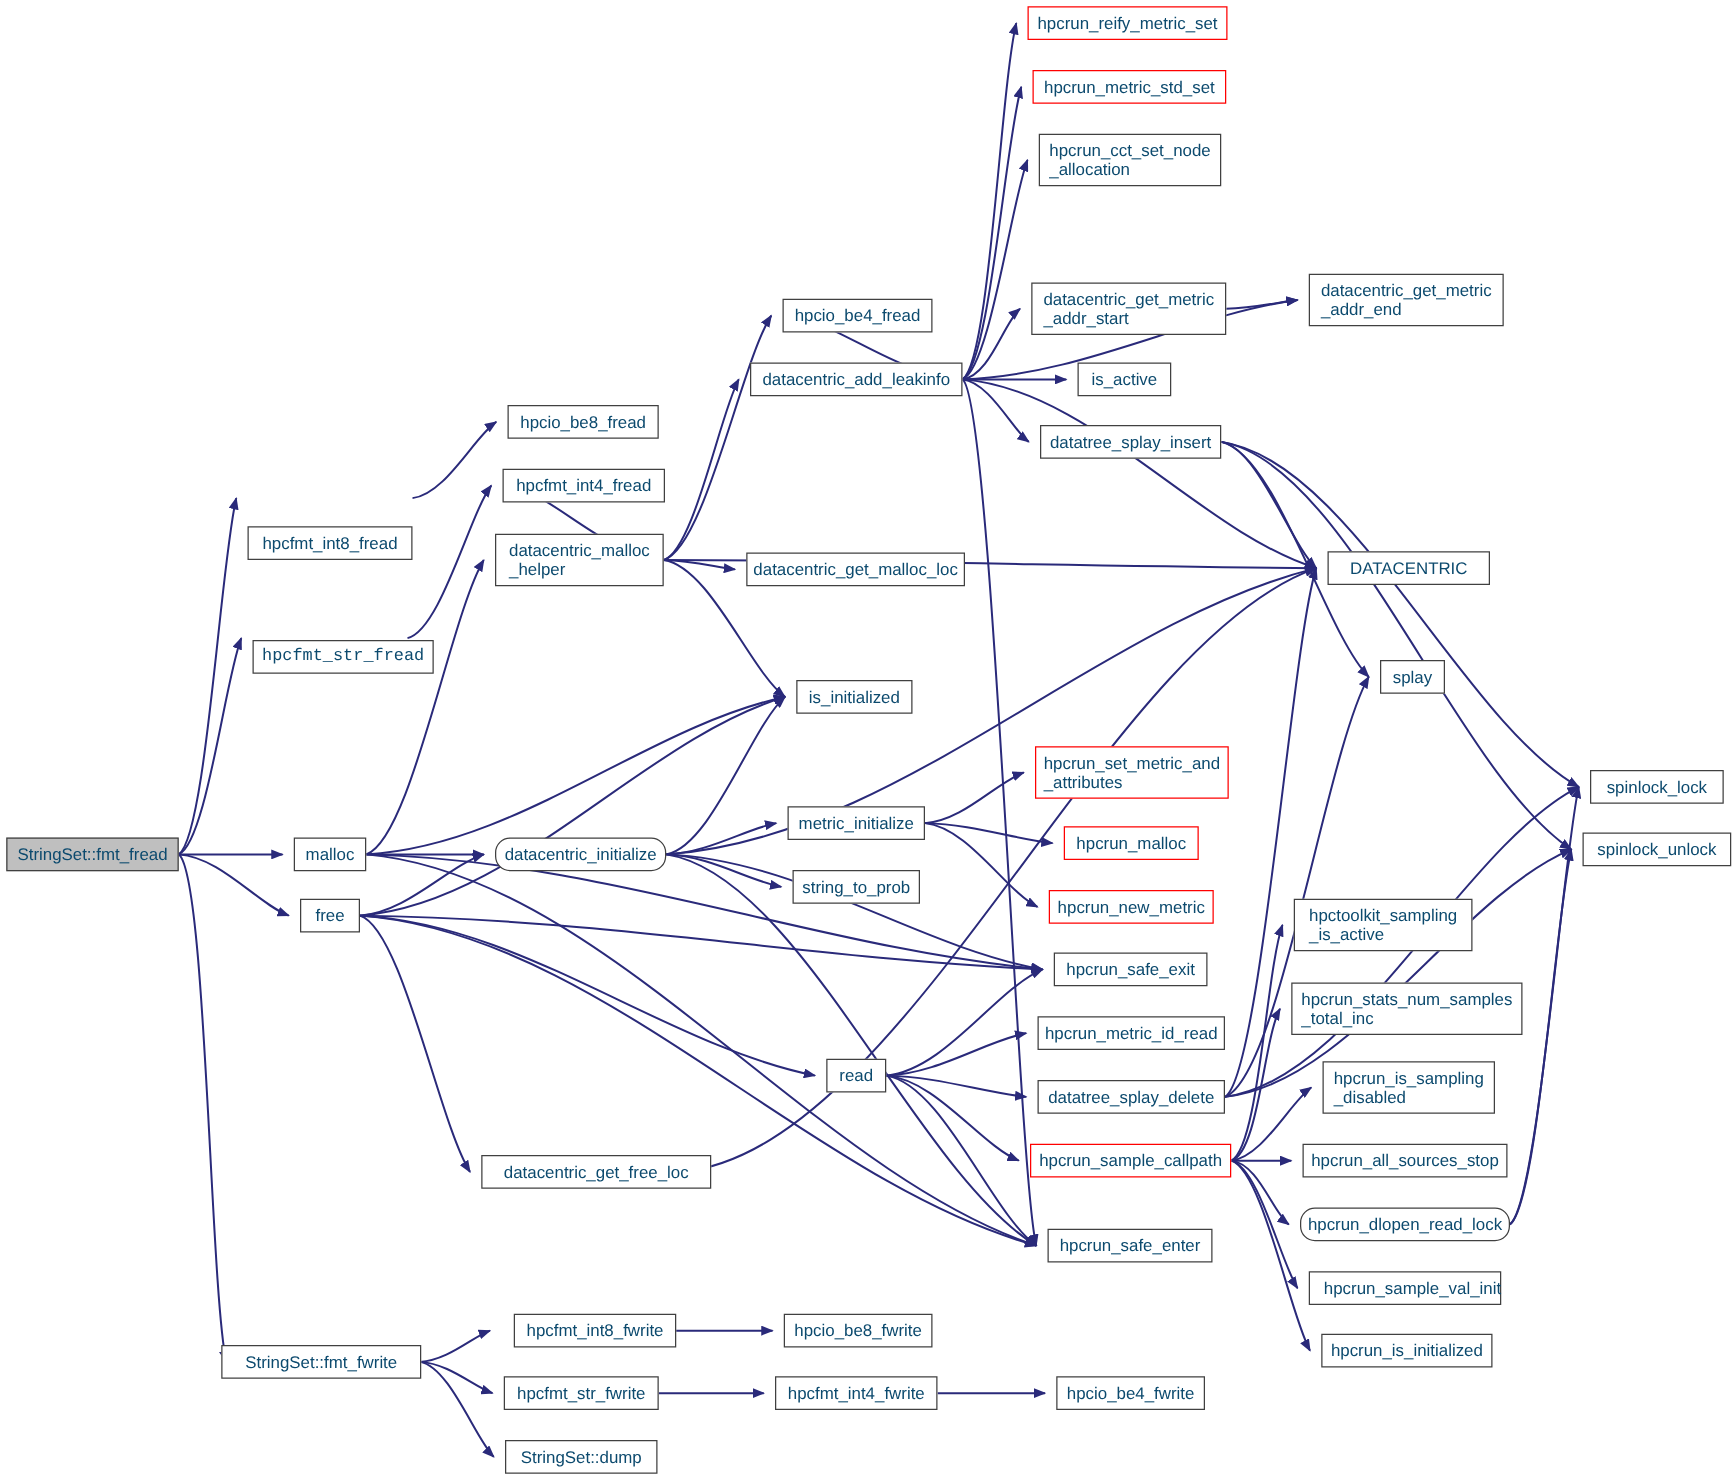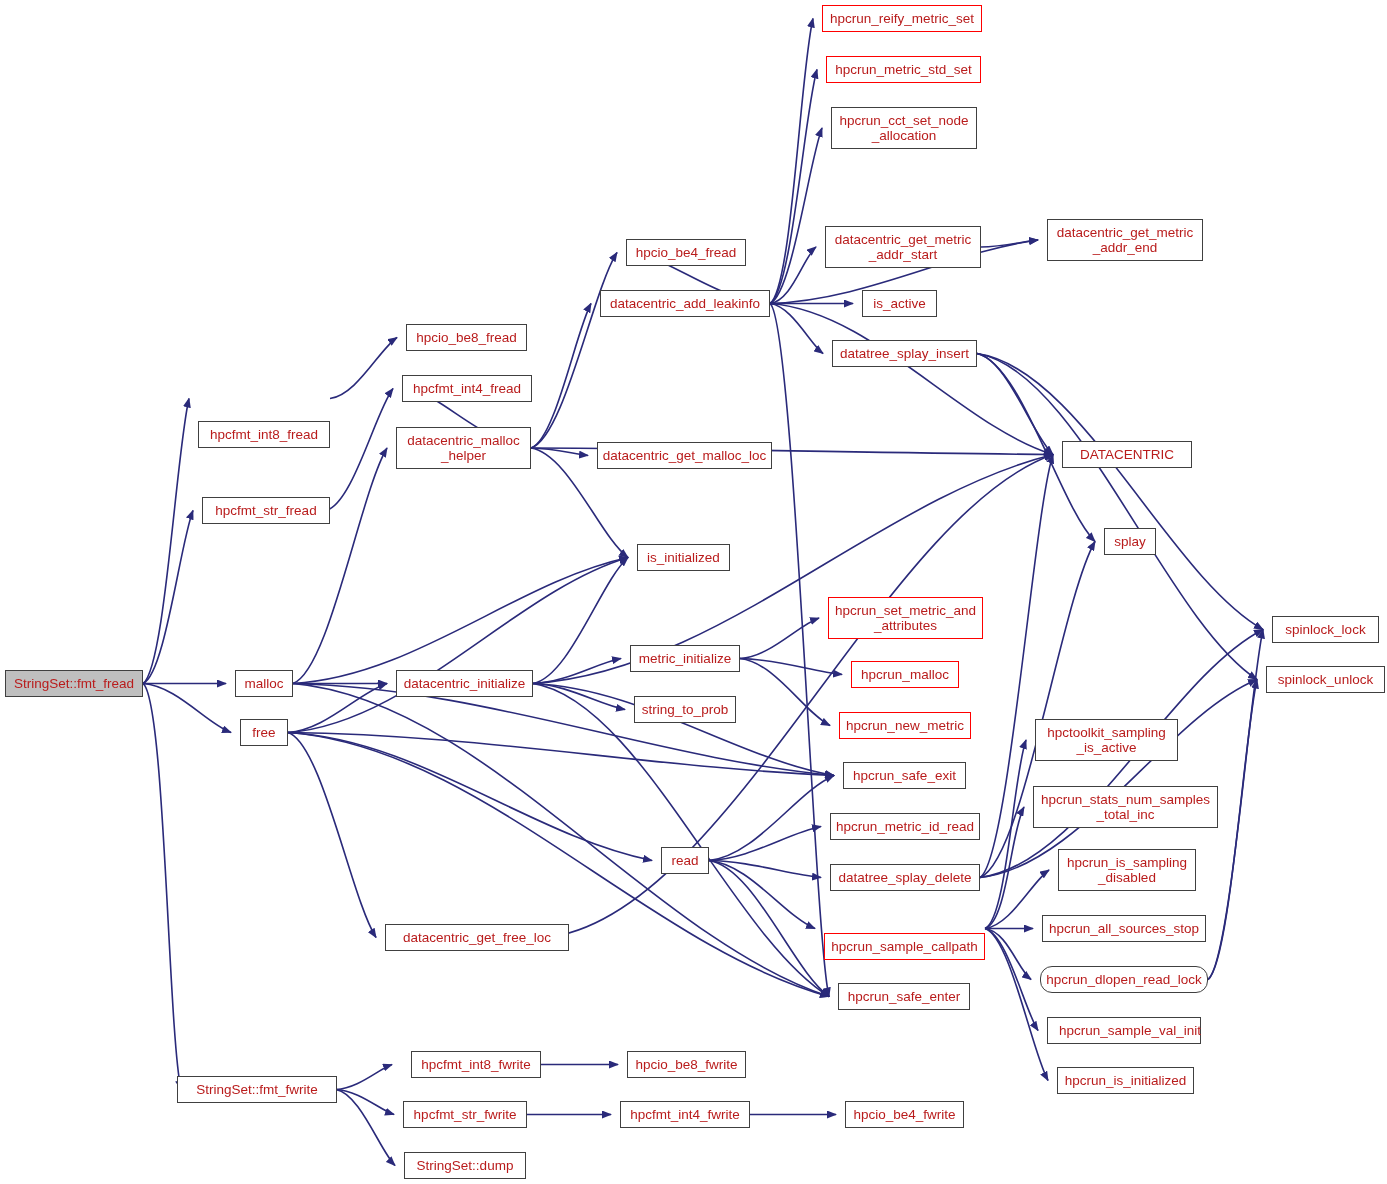--- a/index.html
+++ b/index.html
@@ -21,24 +21,23 @@
     width: 1387px;
     height: 1184px;
     pointer-events: none;
   }
   .node {
     position: absolute;
     box-sizing: border-box;
     display: flex;
     align-items: center;
     justify-content: center;
-    text-align: center;
     font-size: 13.5px;
     line-height: 15px;
-    color: #b91c1c;
+    color: #0c4a6e;
     background: #ffffff;
     border: 1px solid #404040;
     white-space: pre;
     letter-spacing: 0px;
     z-index: 5;
   }
   .node.red {
     border-color: #ff0000;
   }
   .node.root {
@@ -130,39 +129,39 @@
         <path d="M531,1064.5 C564.6,1064.5 593.4,1064.5 618,1064.5" marker-end="url(#ah)"></path>
         <path d="M527,1114.5 C559.55,1114.5 587.45,1114.5 611,1114.5" marker-end="url(#ah)"></path>
         <path d="M750,1114.5 C783.25,1114.5 811.75,1114.5 836,1114.5" marker-end="url(#ah)"></path>
       </g>
   </svg>
   <div id="node-group">
       <div class="node root" style="left: 5px; top: 670px; width: 138px; height: 27px;"><span>StringSet::fmt_fread</span></div>
       <div class="node" style="left: 235px; top: 670px; width: 58px; height: 27px;"><span>malloc</span></div>
       <div class="node" style="left: 240px; top: 719px; width: 48px; height: 27px;"><span>free</span></div>
       <div class="node" style="left: 198px; top: 385px; width: 132px; height: 27px; margin-top: 36px;"><span>hpcfmt_int8_fread</span></div>
-      <div class="node" style="left: 202px; top: 497px; width: 128px; height: 27px;"><span>hpcfmt_str_fread</span></div>
+      <div class="node" style="left: 202px; top: 512px; width: 145px; height: 27px; font-family: Liberation Mono, monospace;"><span>hpcfmt_str_fread</span></div>
       <div class="node" style="left: 406px; top: 324px; width: 121px; height: 27px;"><span>hpcio_be8_fread</span></div>
       <div class="node" style="left: 402px; top: 375px; width: 130px; height: 27px;"><span>hpcfmt_int4_fread</span></div>
       <div class="node" style="left: 396px; top: 427px; width: 135px; height: 42px;"><span>datacentric_malloc
 _helper</span></div>
       <div class="node" style="left: 597px; top: 442px; width: 175px; height: 27px;"><span>datacentric_get_malloc_loc</span></div>
       <div class="node" style="left: 637px; top: 544px; width: 93px; height: 27px;"><span>is_initialized</span></div>
-      <div class="node" style="left: 396px; top: 670px; width: 137px; height: 27px;"><span>datacentric_initialize</span></div>
+      <div class="node" style="left: 396px; top: 670px; width: 137px; height: 27px; border-radius: 12px;"><span>datacentric_initialize</span></div>
       <div class="node" style="left: 630px; top: 645px; width: 110px; height: 27px;"><span>metric_initialize</span></div>
       <div class="node" style="left: 634px; top: 696px; width: 102px; height: 27px;"><span>string_to_prob</span></div>
       <div class="node red" style="left: 828px; top: 597px; width: 155px; height: 42px;"><span>hpcrun_set_metric_and
 _attributes</span></div>
       <div class="node red" style="left: 851px; top: 661px; width: 108px; height: 27px;"><span>hpcrun_malloc</span></div>
       <div class="node red" style="left: 839px; top: 712px; width: 132px; height: 27px;"><span>hpcrun_new_metric</span></div>
       <div class="node" style="left: 661px; top: 847px; width: 48px; height: 27px;"><span>read</span></div>
       <div class="node" style="left: 843px; top: 762px; width: 123px; height: 27px;"><span>hpcrun_safe_exit</span></div>
       <div class="node" style="left: 830px; top: 813px; width: 150px; height: 27px;"><span>hpcrun_metric_id_read</span></div>
       <div class="node" style="left: 830px; top: 864px; width: 150px; height: 27px;"><span>datatree_splay_delete</span></div>
-      <div class="node red" style="left: 824px; top: 915px; width: 161px; height: 27px; margin-top: 18px;"><span>hpcrun_sample_callpath</span></div>
+      <div class="node red" style="left: 824px; top: 915px; width: 161px; height: 27px;"><span>hpcrun_sample_callpath</span></div>
       <div class="node" style="left: 838px; top: 983px; width: 132px; height: 27px;"><span>hpcrun_safe_enter</span></div>
       <div class="node" style="left: 385px; top: 924px; width: 184px; height: 27px;"><span>datacentric_get_free_loc</span></div>
       <div class="node" style="left: 626px; top: 239px; width: 120px; height: 27px;"><span>hpcio_be4_fread</span></div>
       <div class="node" style="left: 600px; top: 290px; width: 170px; height: 27px;"><span>datacentric_add_leakinfo</span></div>
       <div class="node" style="left: 832px; top: 340px; width: 145px; height: 27px;"><span>datatree_splay_insert</span></div>
       <div class="node" style="left: 825px; top: 226px; width: 156px; height: 42px;"><span>datacentric_get_metric
 _addr_start</span></div>
       <div class="node" style="left: 862px; top: 290px; width: 75px; height: 27px;"><span>is_active</span></div>
       <div class="node" style="left: 831px; top: 107px; width: 146px; height: 42px;"><span>hpcrun_cct_set_node
 _allocation</span></div>

